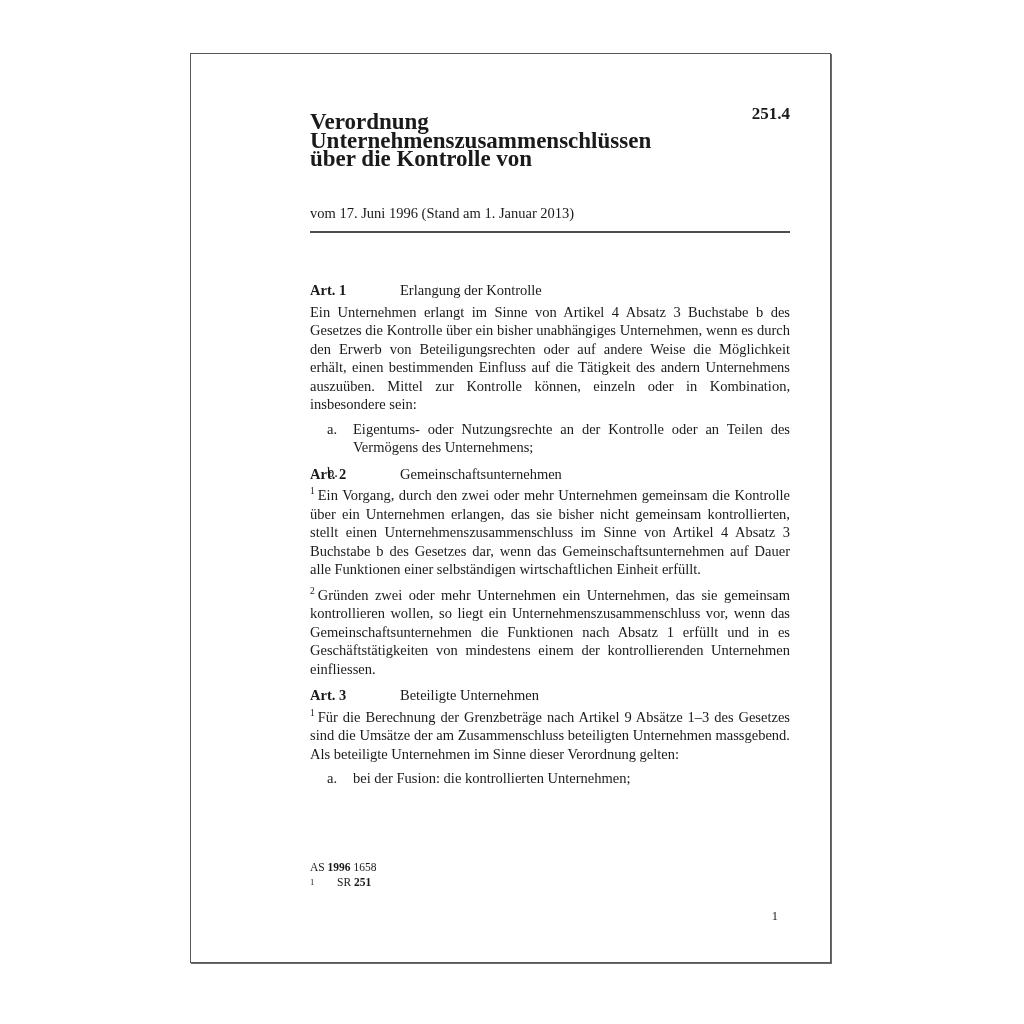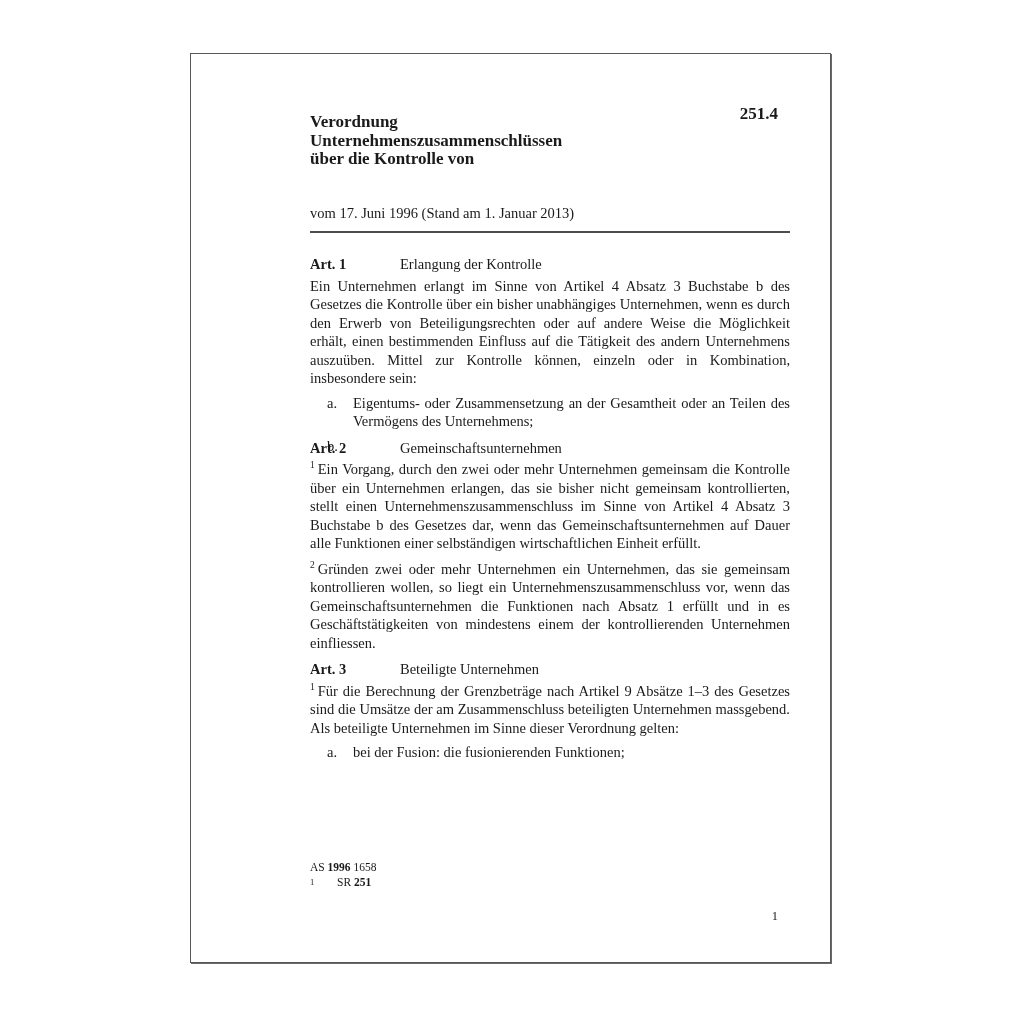--- a/index.html
+++ b/index.html
@@ -33,29 +33,29 @@
     position: absolute;
     left: 119px;
     top: 0;
     width: 480px;
     font-size: 14.5px;
     line-height: 18.5px;
   }
   .sr-number {
     position: absolute;
     top: 50px;
-    right: 12px;
+    right: 0;
     font-weight: bold;
     font-size: 17px;
     line-height: 19px;
   }
   .doc-title {
     margin: 59px 0 0 0;
     font-weight: bold;
-    font-size: 17px;
+    font-size: 23px;
     line-height: 18.5px;
   }
   .date-line {
     margin-top: 35px;
   }
   .rule {
     margin: 9px 0 0 0;
     border: none;
     border-top: 2px solid #4d4d4f;
     height: 0;
@@ -64,21 +64,21 @@
     margin-top: 20px;
   }
   .pre-line { margin: 2.5px 0; }
   .italic { font-style: italic; }
   sup.ref {
     font-size: 9.5px;
     line-height: 0;
     vertical-align: super;
   }
   .article { margin-top: 8px; }
-  .article.first { margin-top: 22px; }
+  .article.first { margin-top: 48px; }
   .art-head { display: flex; }
   .art-label {
     font-weight: bold;
     width: 90px;
     flex: none;
   }
   .para {
     margin: 3px 0 0 0;
     text-align: justify;
   }
@@ -145,21 +145,21 @@
 
       <section class="article first">
         <div class="art-head">
           <span class="art-label">Art. 1</span>
           <span class="art-title">Erlangung der Kontrolle</span>
         </div>
         <p class="para">Ein Unternehmen erlangt im Sinne von Artikel 4 Absatz 3 Buchstabe b des Gesetzes die Kontrolle über ein bisher unabhängiges Unternehmen, wenn es durch den Erwerb von Beteiligungsrechten oder auf andere Weise die Möglichkeit erhält, einen bestimmenden Einfluss auf die Tätigkeit des andern Unternehmens auszuüben. Mittel zur Kontrolle können, einzeln oder in Kombination, insbesondere sein:</p>
         <div class="items">
           <div class="item">
             <span class="item-marker">a.</span>
-            <span class="item-text">Eigentums- oder Zusammensetzung an der Gesamtheit oder an Teilen des Vermögens des Unternehmens;</span>
+            <span class="item-text">Eigentums- oder Nutzungsrechte an der Kontrolle oder an Teilen des Vermögens des Unternehmens;</span>
           </div>
           <div class="item">
             <span class="item-marker">b.</span>
           </div>
         </div>
       </section>
 
       <section class="article">
         <div class="art-head">
           <span class="art-label">Art. 2</span>
@@ -171,21 +171,21 @@
 
       <section class="article">
         <div class="art-head">
           <span class="art-label">Art. 3</span>
           <span class="art-title">Beteiligte Unternehmen</span>
         </div>
         <p class="para"><sup class="pmark">1</sup><span>Für die Berechnung der Grenzbeträge nach Artikel 9 Absätze 1–3 des Gesetzes sind die Umsätze der am Zusammenschluss beteiligten Unternehmen massgebend. Als beteiligte Unternehmen im Sinne dieser Verordnung gelten:</span></p>
         <div class="items">
           <div class="item">
             <span class="item-marker">a.</span>
-            <span class="item-text">bei der Fusion: die fusionierenden Funktionen;</span>
+            <span class="item-text">bei der Fusion: die kontrollierten Unternehmen;</span>
           </div>
         </div>
       </section>
 
     </div>
 
     <div class="footnotes">
       <div class="fn-line"><span>AS</span> <b>1996</b> <span>1658</span></div>
       <div class="fn-line"><span class="fn-marker">1</span><span>SR</span> <b>251</b></div>
     </div>

